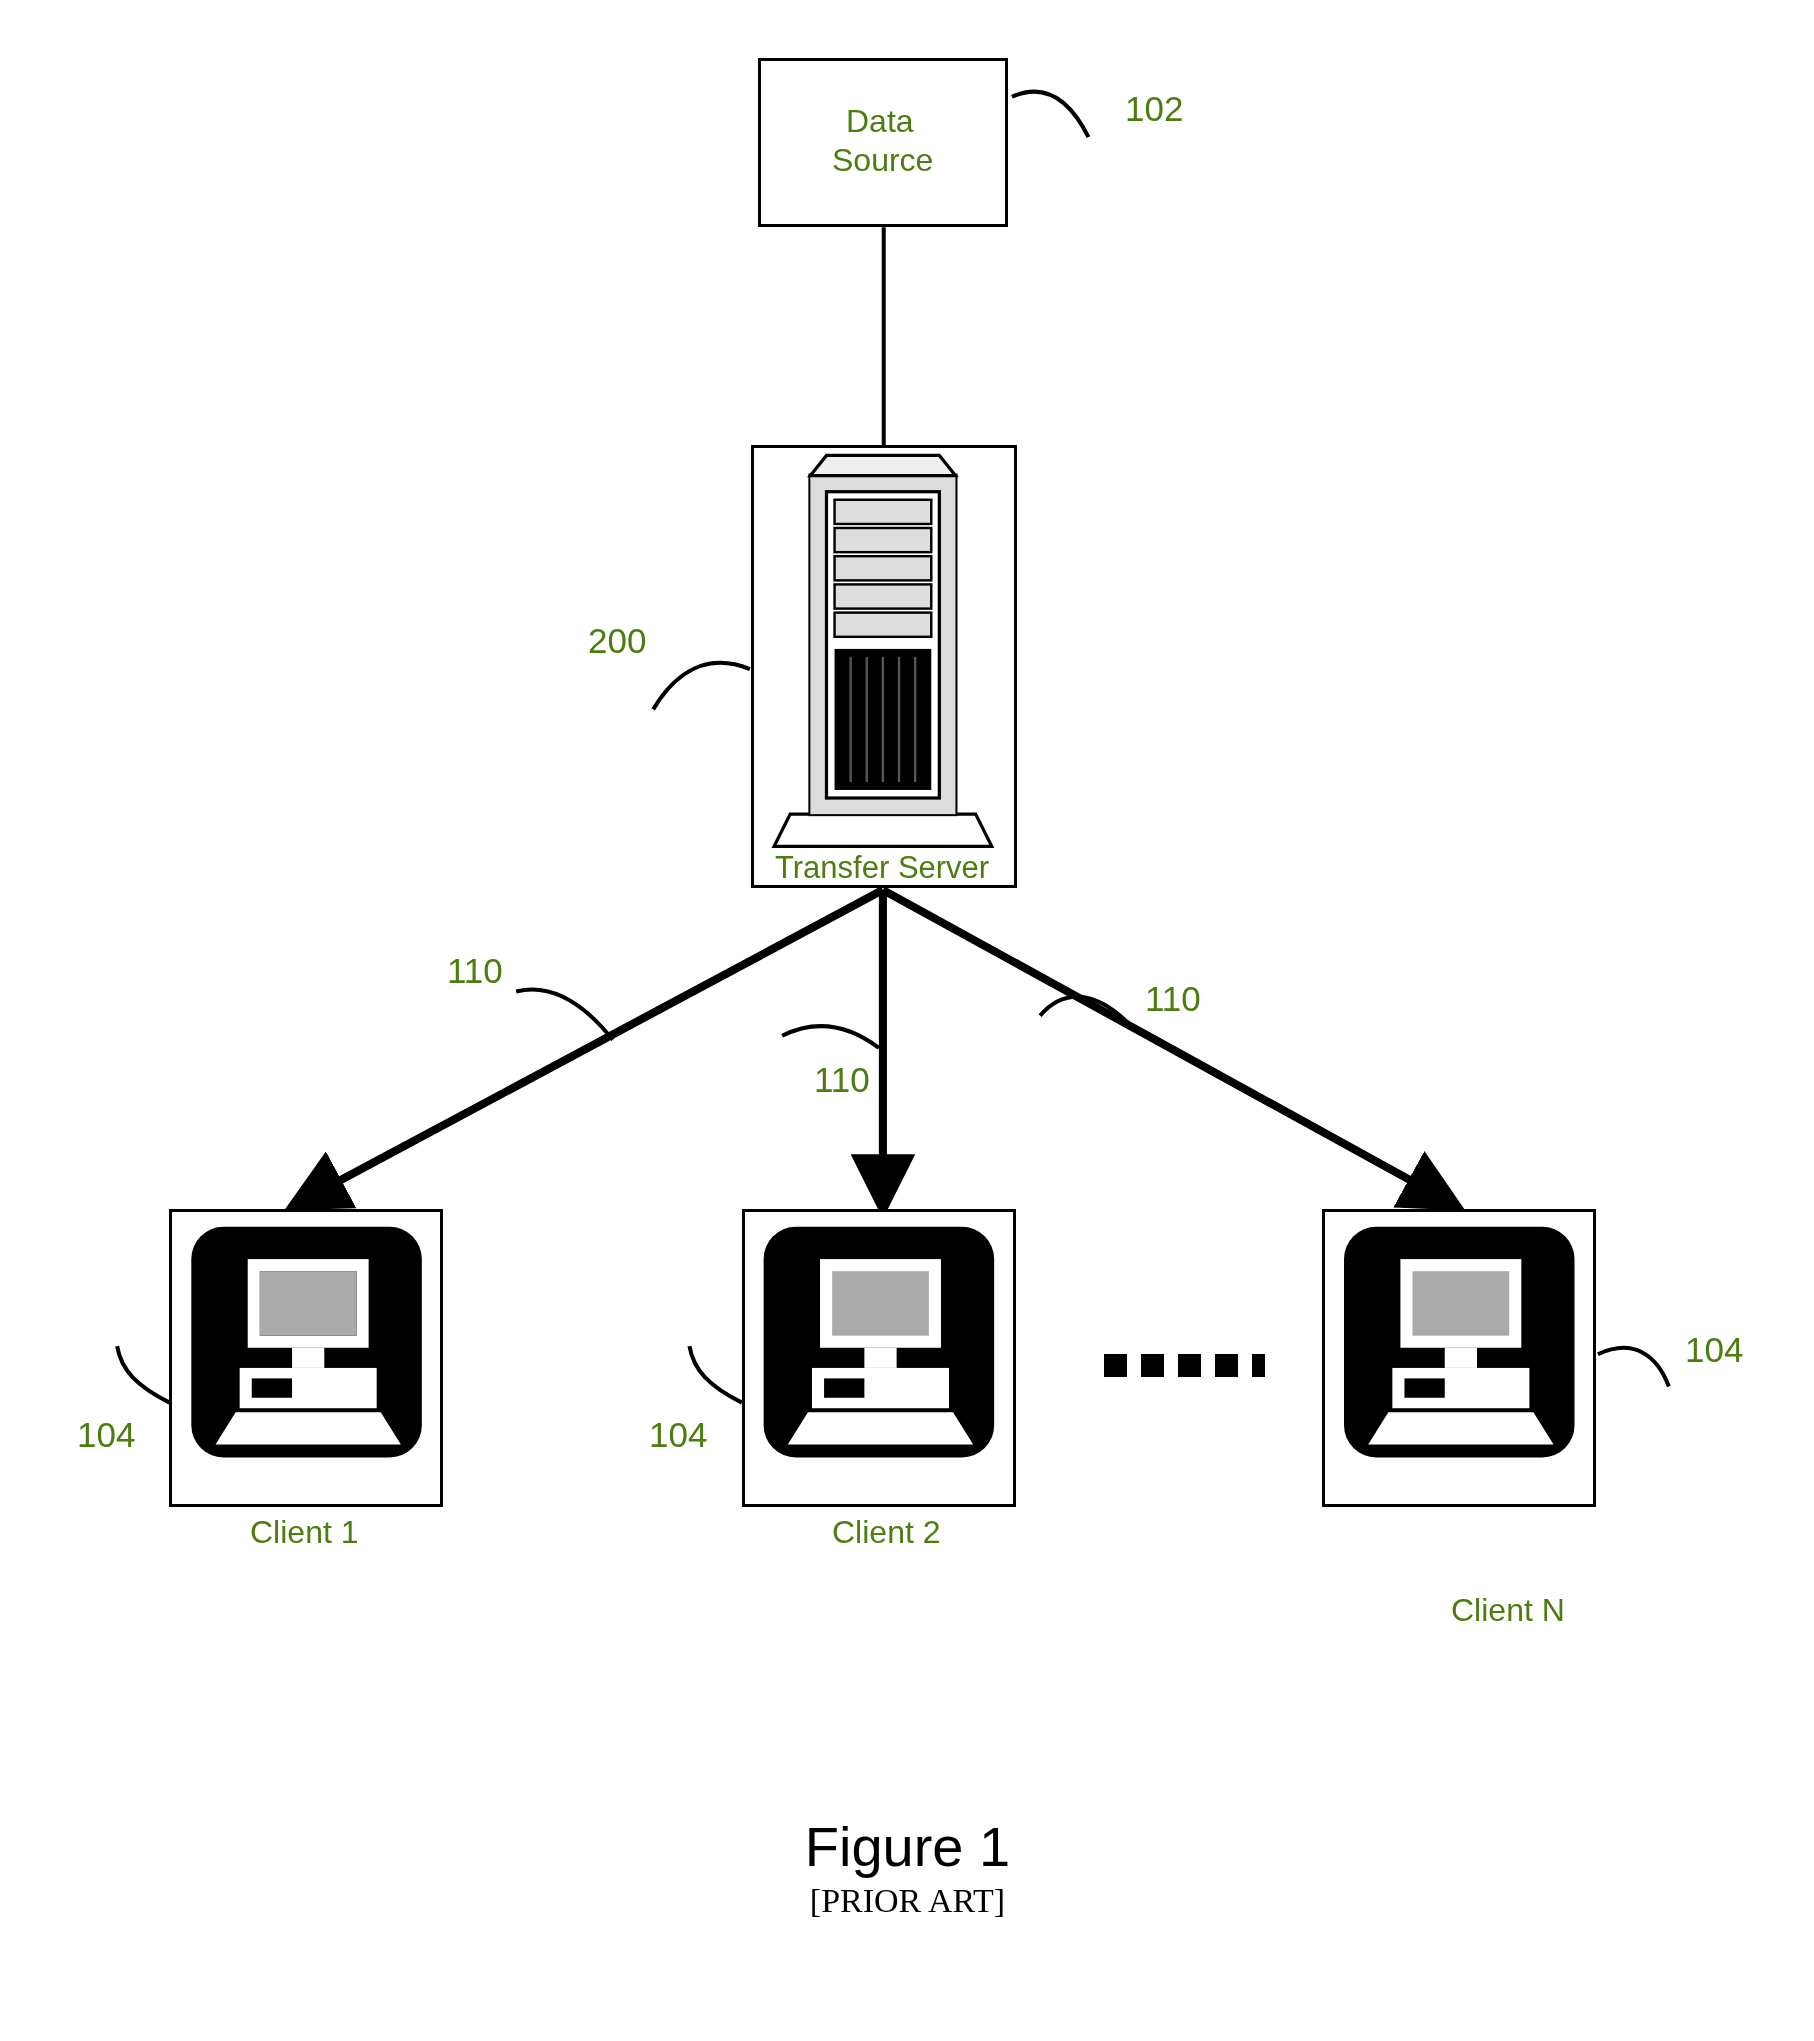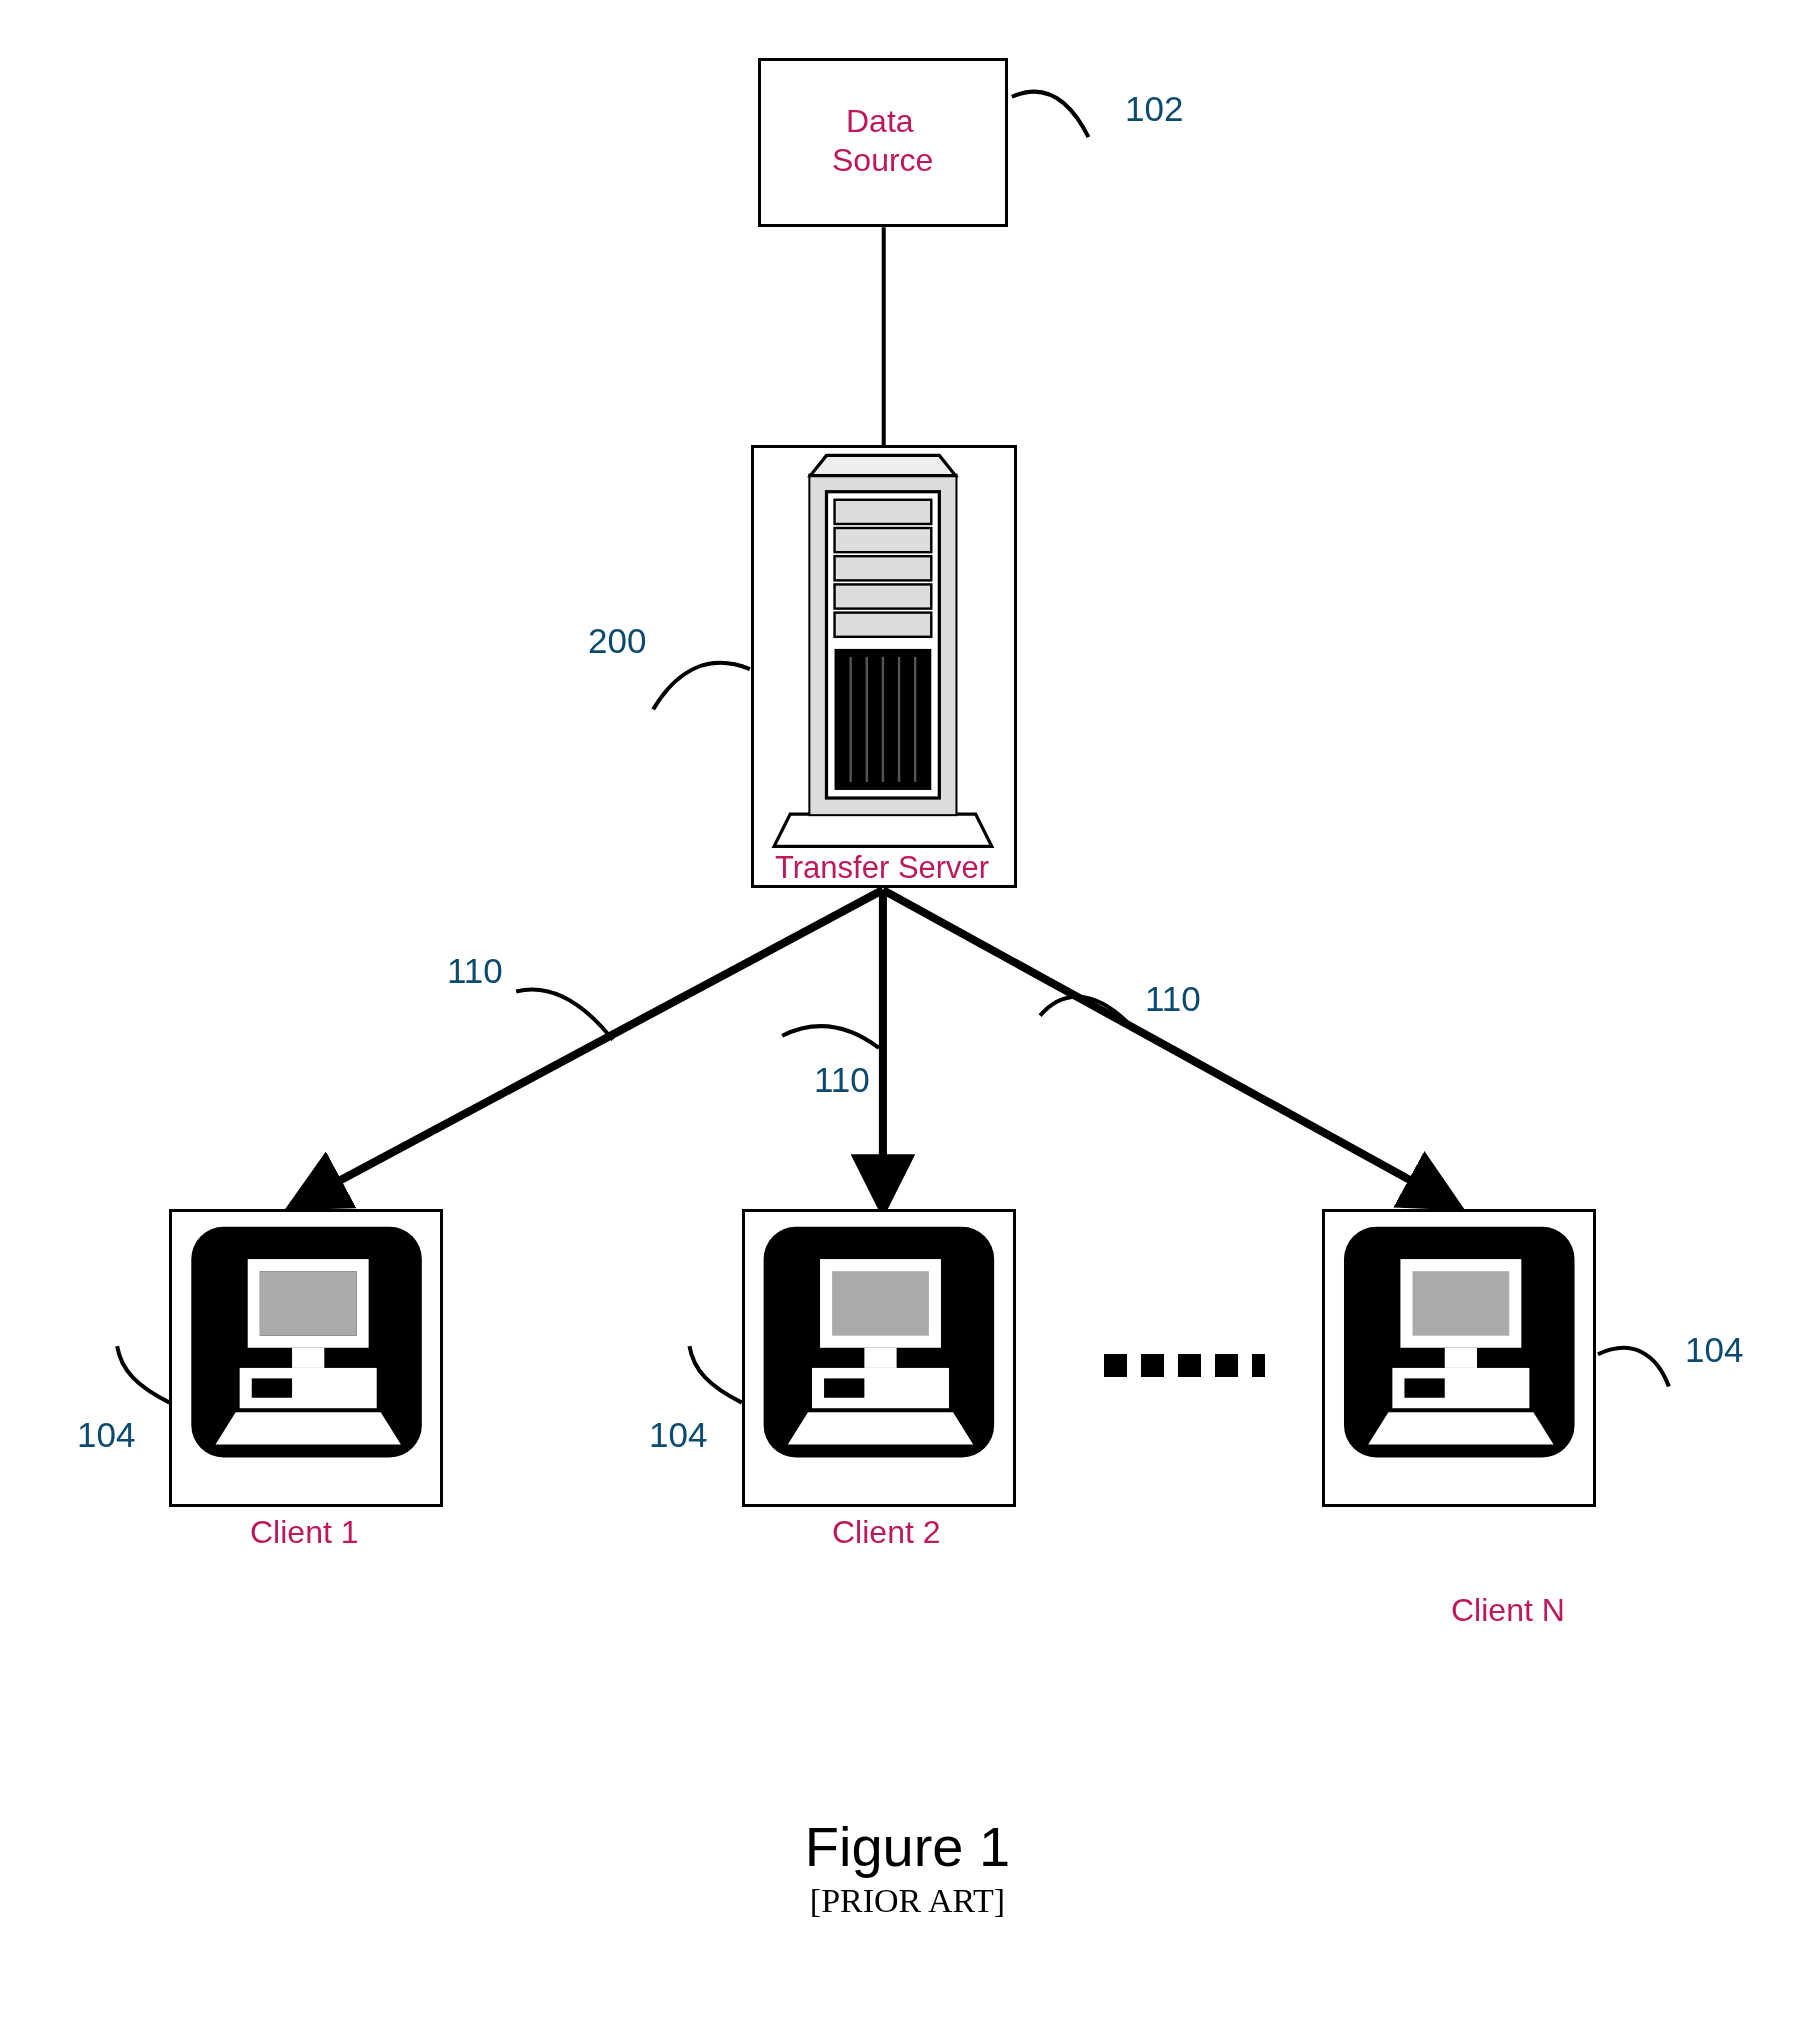--- a/index.html
+++ b/index.html
@@ -18,28 +18,28 @@
   .box {
     position: absolute;
     border: 3.2px solid #000;
     background: #fff;
     box-sizing: border-box;
   }
   .label {
     position: absolute;
     font-size: 32px;
     font-family: Arial, Helvetica, sans-serif;
-    color: #be185d;
+    color: #4d7c0f;
     white-space: pre;
   }
   .reflabel {
     position: absolute;
     font-size: 35px;
     font-family: Arial, Helvetica, sans-serif;
-    color: #0c4a6e;
+    color: #4d7c0f;
   }
   .figtitle {
     position: absolute;
     font-size: 56px;
     font-family: Arial, Helvetica, sans-serif;
     color: #000;
     text-align: center;
     width: 100%;
   }
   .figsub {

